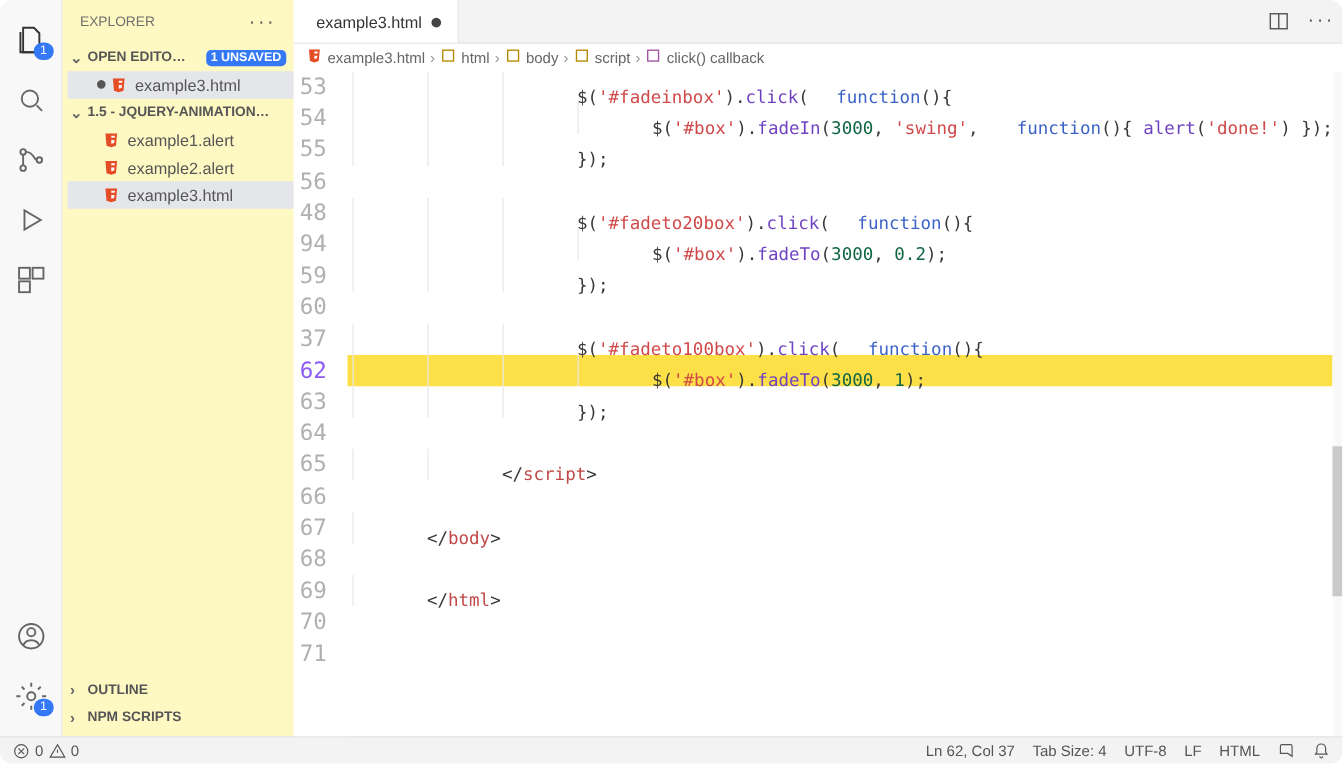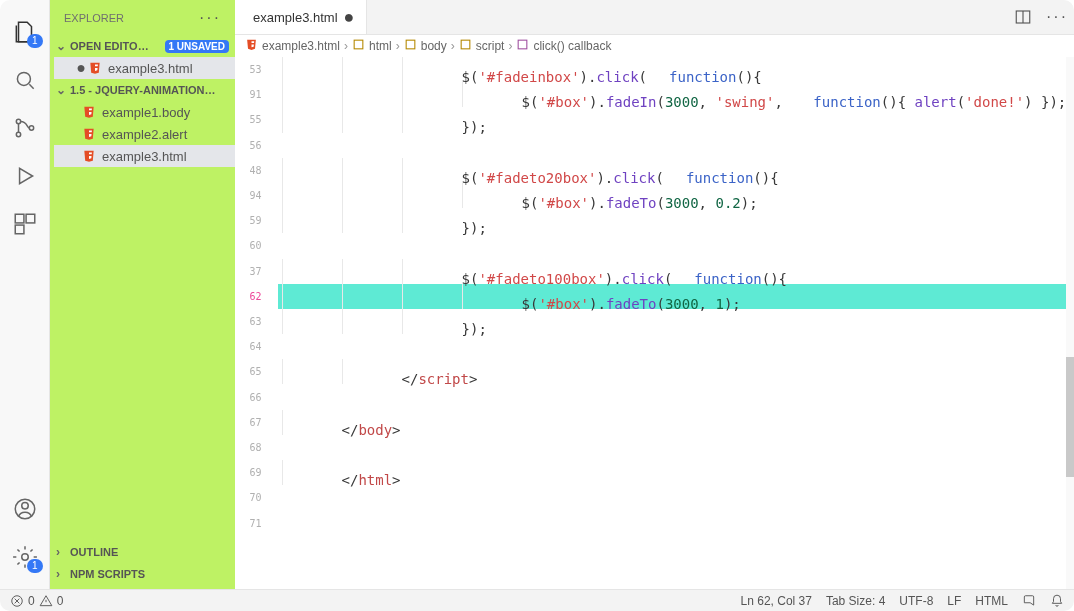--- a/index.html
+++ b/index.html
@@ -42,21 +42,21 @@
     color:#fff;
     font-size:10px;
     border-radius:8px;
     padding:0 5px;
     line-height:14px;
     height:14px;
   }
   .activitybar .spacer { flex:1; }
   .sidebar {
     width:185px;
-    background:#bef264;
+    background:#fef9c3;
     display:flex;
     flex-direction:column;
     min-height:0;
   }
   .side-head {
     height:35px;
     display:flex; align-items:center;
     padding:0 14px;
     color:#6f6f6f;
     font-size:11px;
@@ -130,36 +130,36 @@
   .breadcrumbs .seg svg{ width:13px; height:13px; }
   .breadcrumbs .bchev { color:#999; font-size:12px;}
   .code-area { flex:1; display:flex; overflow:hidden; position:relative;}
   .gutter {
     width:64px;
     text-align:right;
     padding:0 16px 0 0;
     background:#fff;
     color:#b0b0b0;
     font-family: Menlo, Consolas, monospace;
-    font-size:10px;
+    font-size:18px;
     line-height:25.2px;
     user-select:none;
   }
-  .gutter .gline.current { color:#ec4899; }
+  .gutter .gline.current { color:#8b5cf6; }
   .code {
     flex:1;
     font-family: Menlo, Consolas, monospace;
     font-size:14px;
     line-height:25.2px;
     white-space:pre;
     color:#383838;
     position:relative;
   }
   .codeline { height:25.2px; padding-left:4px; }
-  .codeline.current { background:#5eead4; }
+  .codeline.current { background:#fde047; }
   .tk-fn  { color:#6f42c1; }
   .tk-str { color:#d14848;text-align:right; }
   .tk-num { color:#116644; }
   .tk-kw  { color:#3b63c7;margin-left:22px; }
   .tk-tag { color:#c14848; }
   .tk-dim { color:#383838; }
   .indent-guide {
     border-left:1px solid #e8e8e8;
     display:inline-block;
     height:100%;
@@ -271,21 +271,21 @@
       <span>1.5 - JQUERY-ANIMATION…</span>
     </div>
     <div class="tree" id="foldertree">
         <div class="tree-item" style="padding-left: 28px;">
           <span class="ficon">
             <svg viewBox="0 0 24 24">
               <path fill="#e44d26" d="M4 3h16l-1.5 17L12 22l-6.5-2z"></path>
               <path fill="#fff" d="M12 6h5l-.3 3H12zm0 6h4.4l-.4 4-4 1z"></path>
             </svg>
           </span>
-          <span>example1.body</span>
+          <span>example1.alert</span>
         </div>
         <div class="tree-item" style="padding-left: 28px;">
           <span class="ficon">
             <svg viewBox="0 0 24 24">
               <path fill="#e44d26" d="M4 3h16l-1.5 17L12 22l-6.5-2z"></path>
               <path fill="#fff" d="M12 6h5l-.3 3H12zm0 6h4.4l-.4 4-4 1z"></path>
             </svg>
           </span>
           <span>example2.alert</span>
         </div>
@@ -370,21 +370,21 @@
           <span class="ficon"><svg viewBox="0 0 24 24">
               <rect x="4" y="4" width="16" height="16" fill="none" stroke="#a050a0" stroke-width="2"></rect>
             </svg></span>
           <span>click() callback</span>
         </span>
       </div>
 
     <div class="code-area">
       <div class="gutter" id="gutter">
           <div class="gline">53</div>
-          <div class="gline">91</div>
+          <div class="gline">54</div>
           <div class="gline">55</div>
           <div class="gline">56</div>
           <div class="gline">48</div>
           <div class="gline">94</div>
           <div class="gline">59</div>
           <div class="gline">60</div>
           <div class="gline">37</div>
           <div class="gline current">62</div>
           <div class="gline">63</div>
           <div class="gline">64</div>

